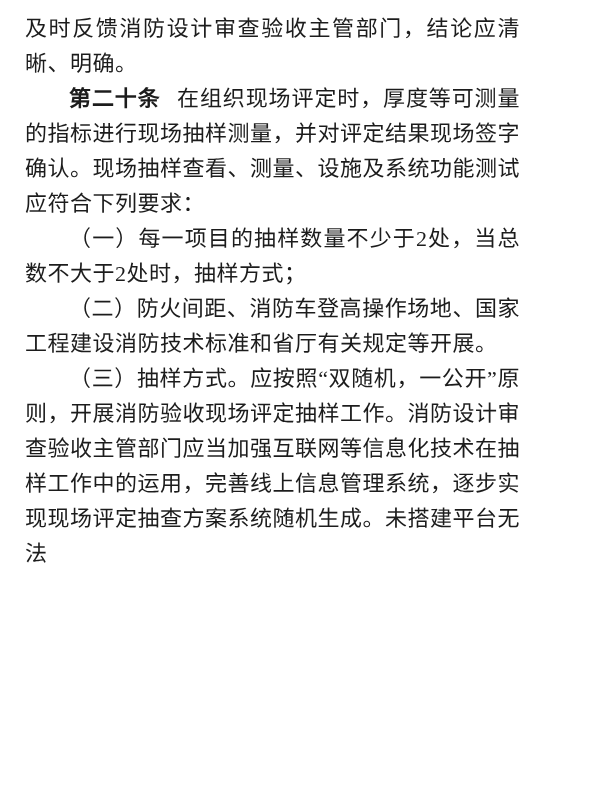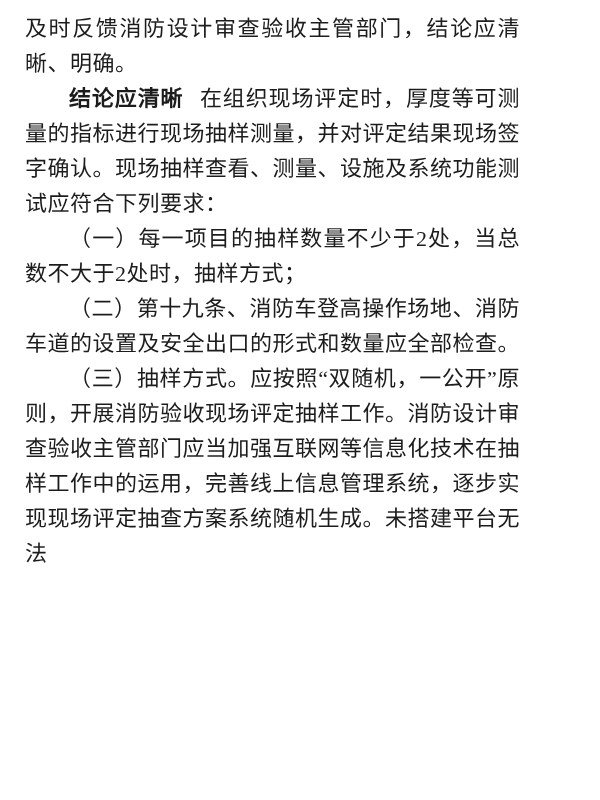--- a/index.html
+++ b/index.html
@@ -39,21 +39,21 @@
 </style>
 </head>
 <body>
 
 <div class="page">
 
   <p class="para no-indent"><span>及时反馈消防设计审查验收主管部门，结论应清晰、明确。</span></p>
 
 
 
-  <p class="para"><b class="article-lead">结论应清晰</b><span>在组织现场评定时，厚度等可测量的指标进行现场抽样测量，并对评定结果现场签字确认。现场抽样查看、测量、设施及系统功能测试应符合下列要求：</span></p>
+  <p class="para"><b class="article-lead">第二十条</b><span>在组织现场评定时，厚度等可测量的指标进行现场抽样测量，并对评定结果现场签字确认。现场抽样查看、测量、设施及系统功能测试应符合下列要求：</span></p>
 
   <p class="para"><span>（一）每一项目的抽样数量不少于2处，当总数不大于2处时，抽样方式；</span></p>
 
-  <p class="para"><span>（二）第十九条、消防车登高操作场地、消防车道的设置及安全出口的形式和数量应全部检查。</span></p>
+  <p class="para"><span>（二）防火间距、消防车登高操作场地、国家工程建设消防技术标准和省厅有关规定等开展。</span></p>
 
   <p class="para"><span>（三）抽样方式。应按照“双随机，一公开”原则，开展消防验收现场评定抽样工作。消防设计审查验收主管部门应当加强互联网等信息化技术在抽样工作中的运用，完善线上信息管理系统，逐步实现现场评定抽查方案系统随机生成。未搭建平台无法</span></p>
 
 </div>
 
 </body></html>

